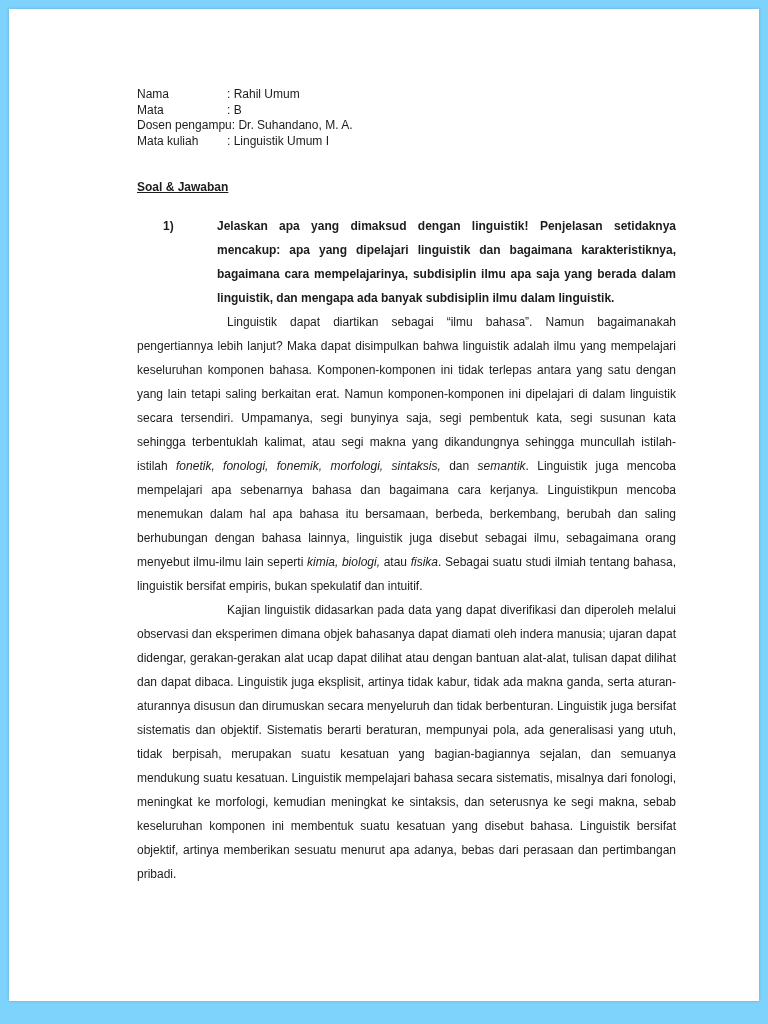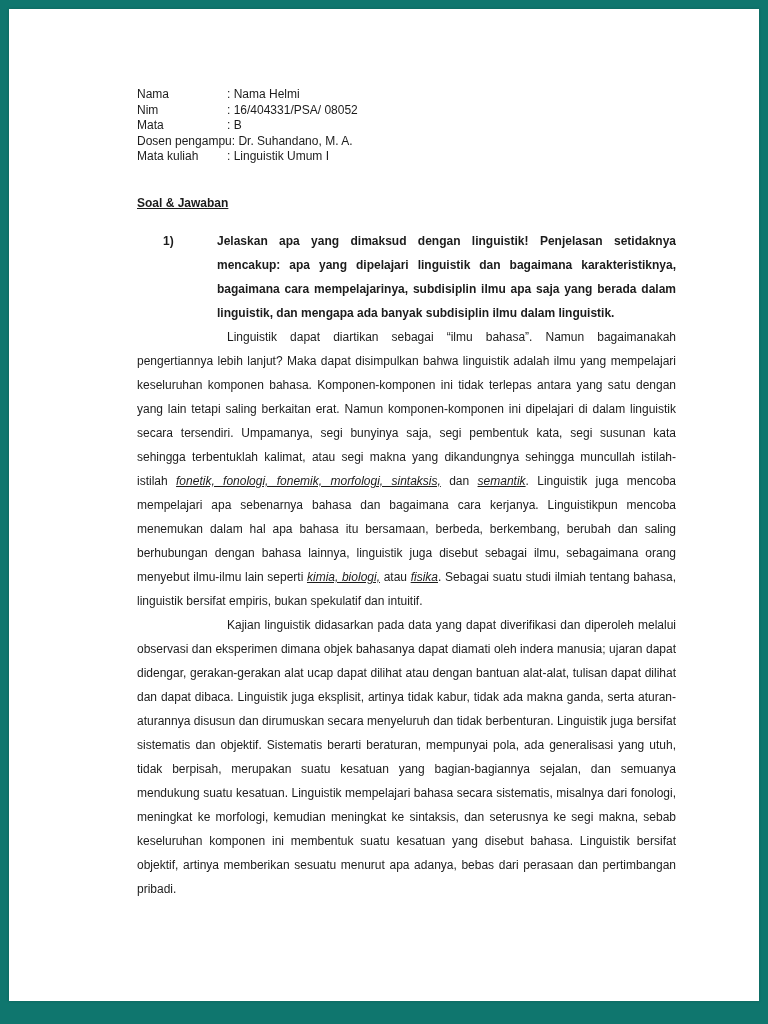--- a/index.html
+++ b/index.html
@@ -7,21 +7,21 @@
   body {
     background: #e8e8e8;
     font-family: "Liberation Sans", sans-serif;
     color: #1c1c1c;
     overflow: hidden;
   }
   .viewer {
     position: relative;
     width: 768px;
     height: 1024px;
-    background: #0f766e;
+    background: #7dd3fc;
   }
   .page {
     position: absolute;
     left: 9px;
     top: 9px;
     width: 750px;
     height: 992px;
     background: #ffffff;
     box-shadow: 0 0 3px rgba(0,0,0,0.18);
     padding: 78px 83px 0 128px;
@@ -46,36 +46,32 @@
   }
   .q-num { flex: 0 0 22px; width: 22px; }
   .q-text { flex: 1; text-align: justify; margin-left: 32px; }
   .answer { margin-top: 0; }
   .para {
     text-align: justify;
     line-height: 24px;
     text-indent: 90px;
     margin: 0;
   }
-  .para span.it { font-style: italic; text-decoration: underline; }
+  .para span.it { font-style: italic; }
 </style>
 </head>
 <body>
 
 <div class="viewer">
   <div class="page">
 
     <div class="header-block">
       <div class="info-row">
         <span class="info-label">Nama</span>
-        <span class="info-value">: Nama Helmi</span>
-      </div>
-      <div class="info-row">
-        <span class="info-label">Nim</span>
-        <span class="info-value">: 16/404331/PSA/ 08052</span>
+        <span class="info-value">: Rahil Umum</span>
       </div>
       <div class="info-row">
         <span class="info-label">Mata</span>
         <span class="info-value">: B</span>
       </div>
       <div class="info-row">
         <span class="info-label">Dosen pengampu</span>
         <span class="info-value">: Dr. Suhandano, M. A.</span>
       </div>
       <div class="info-row">

